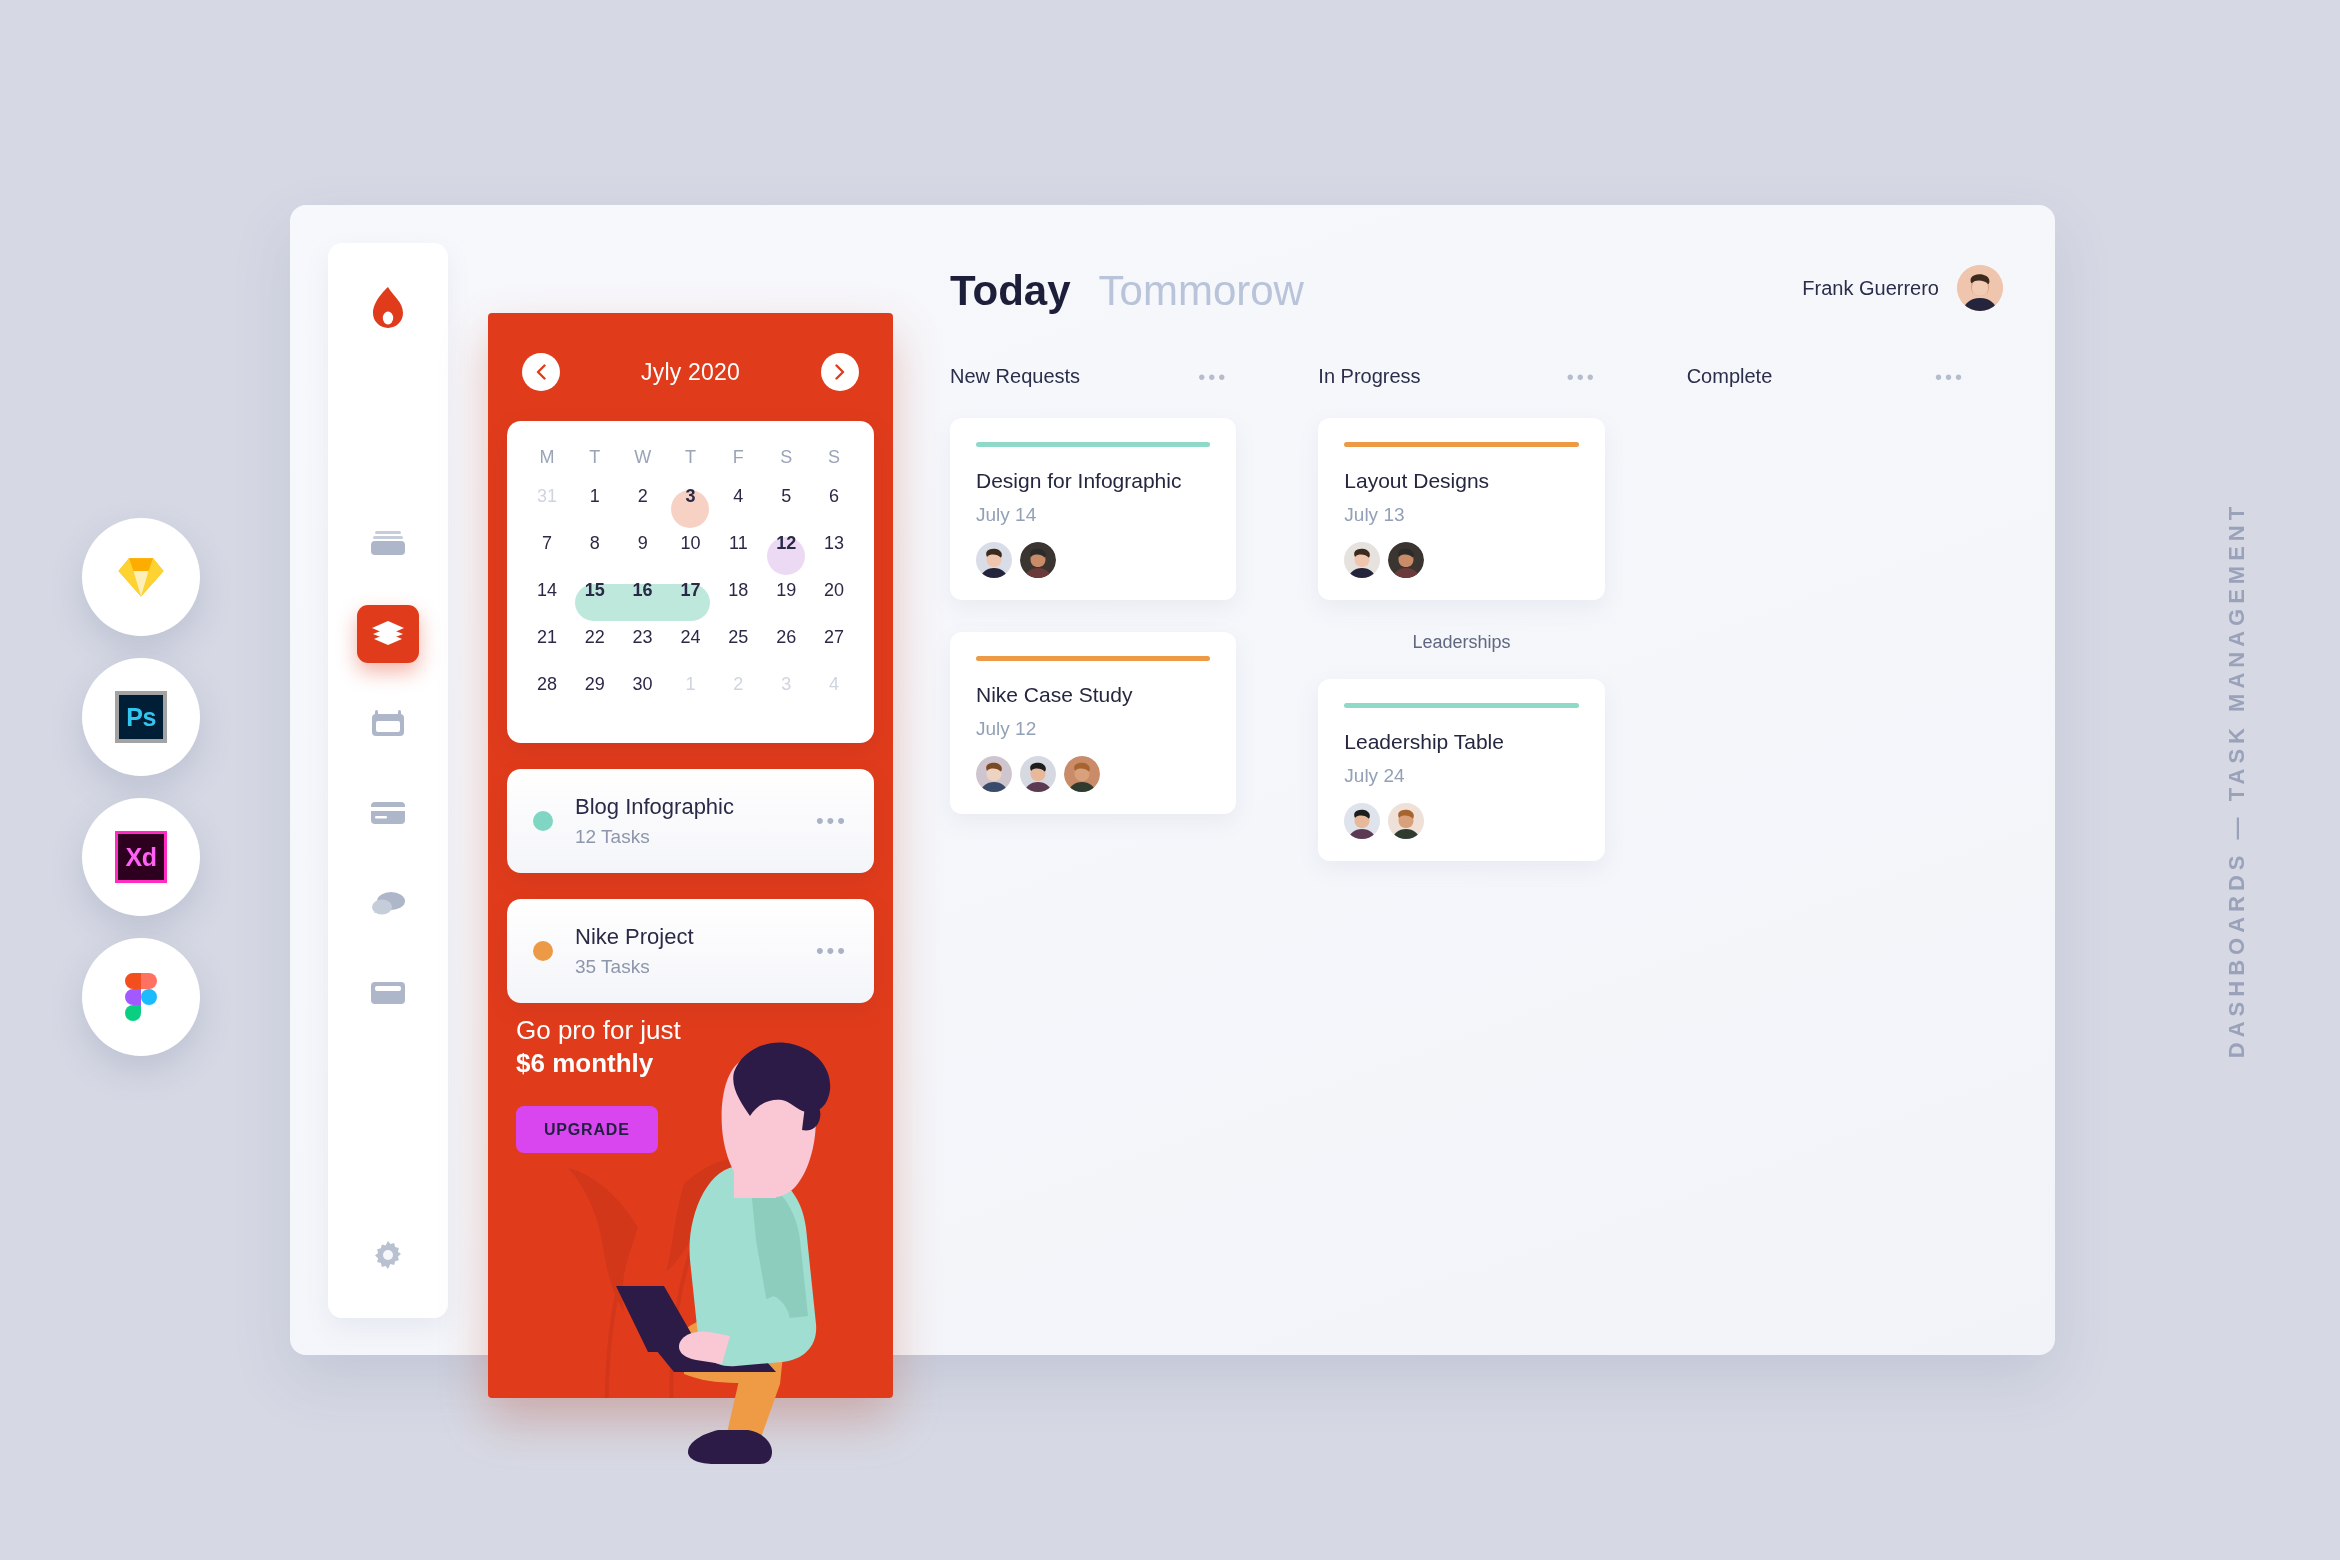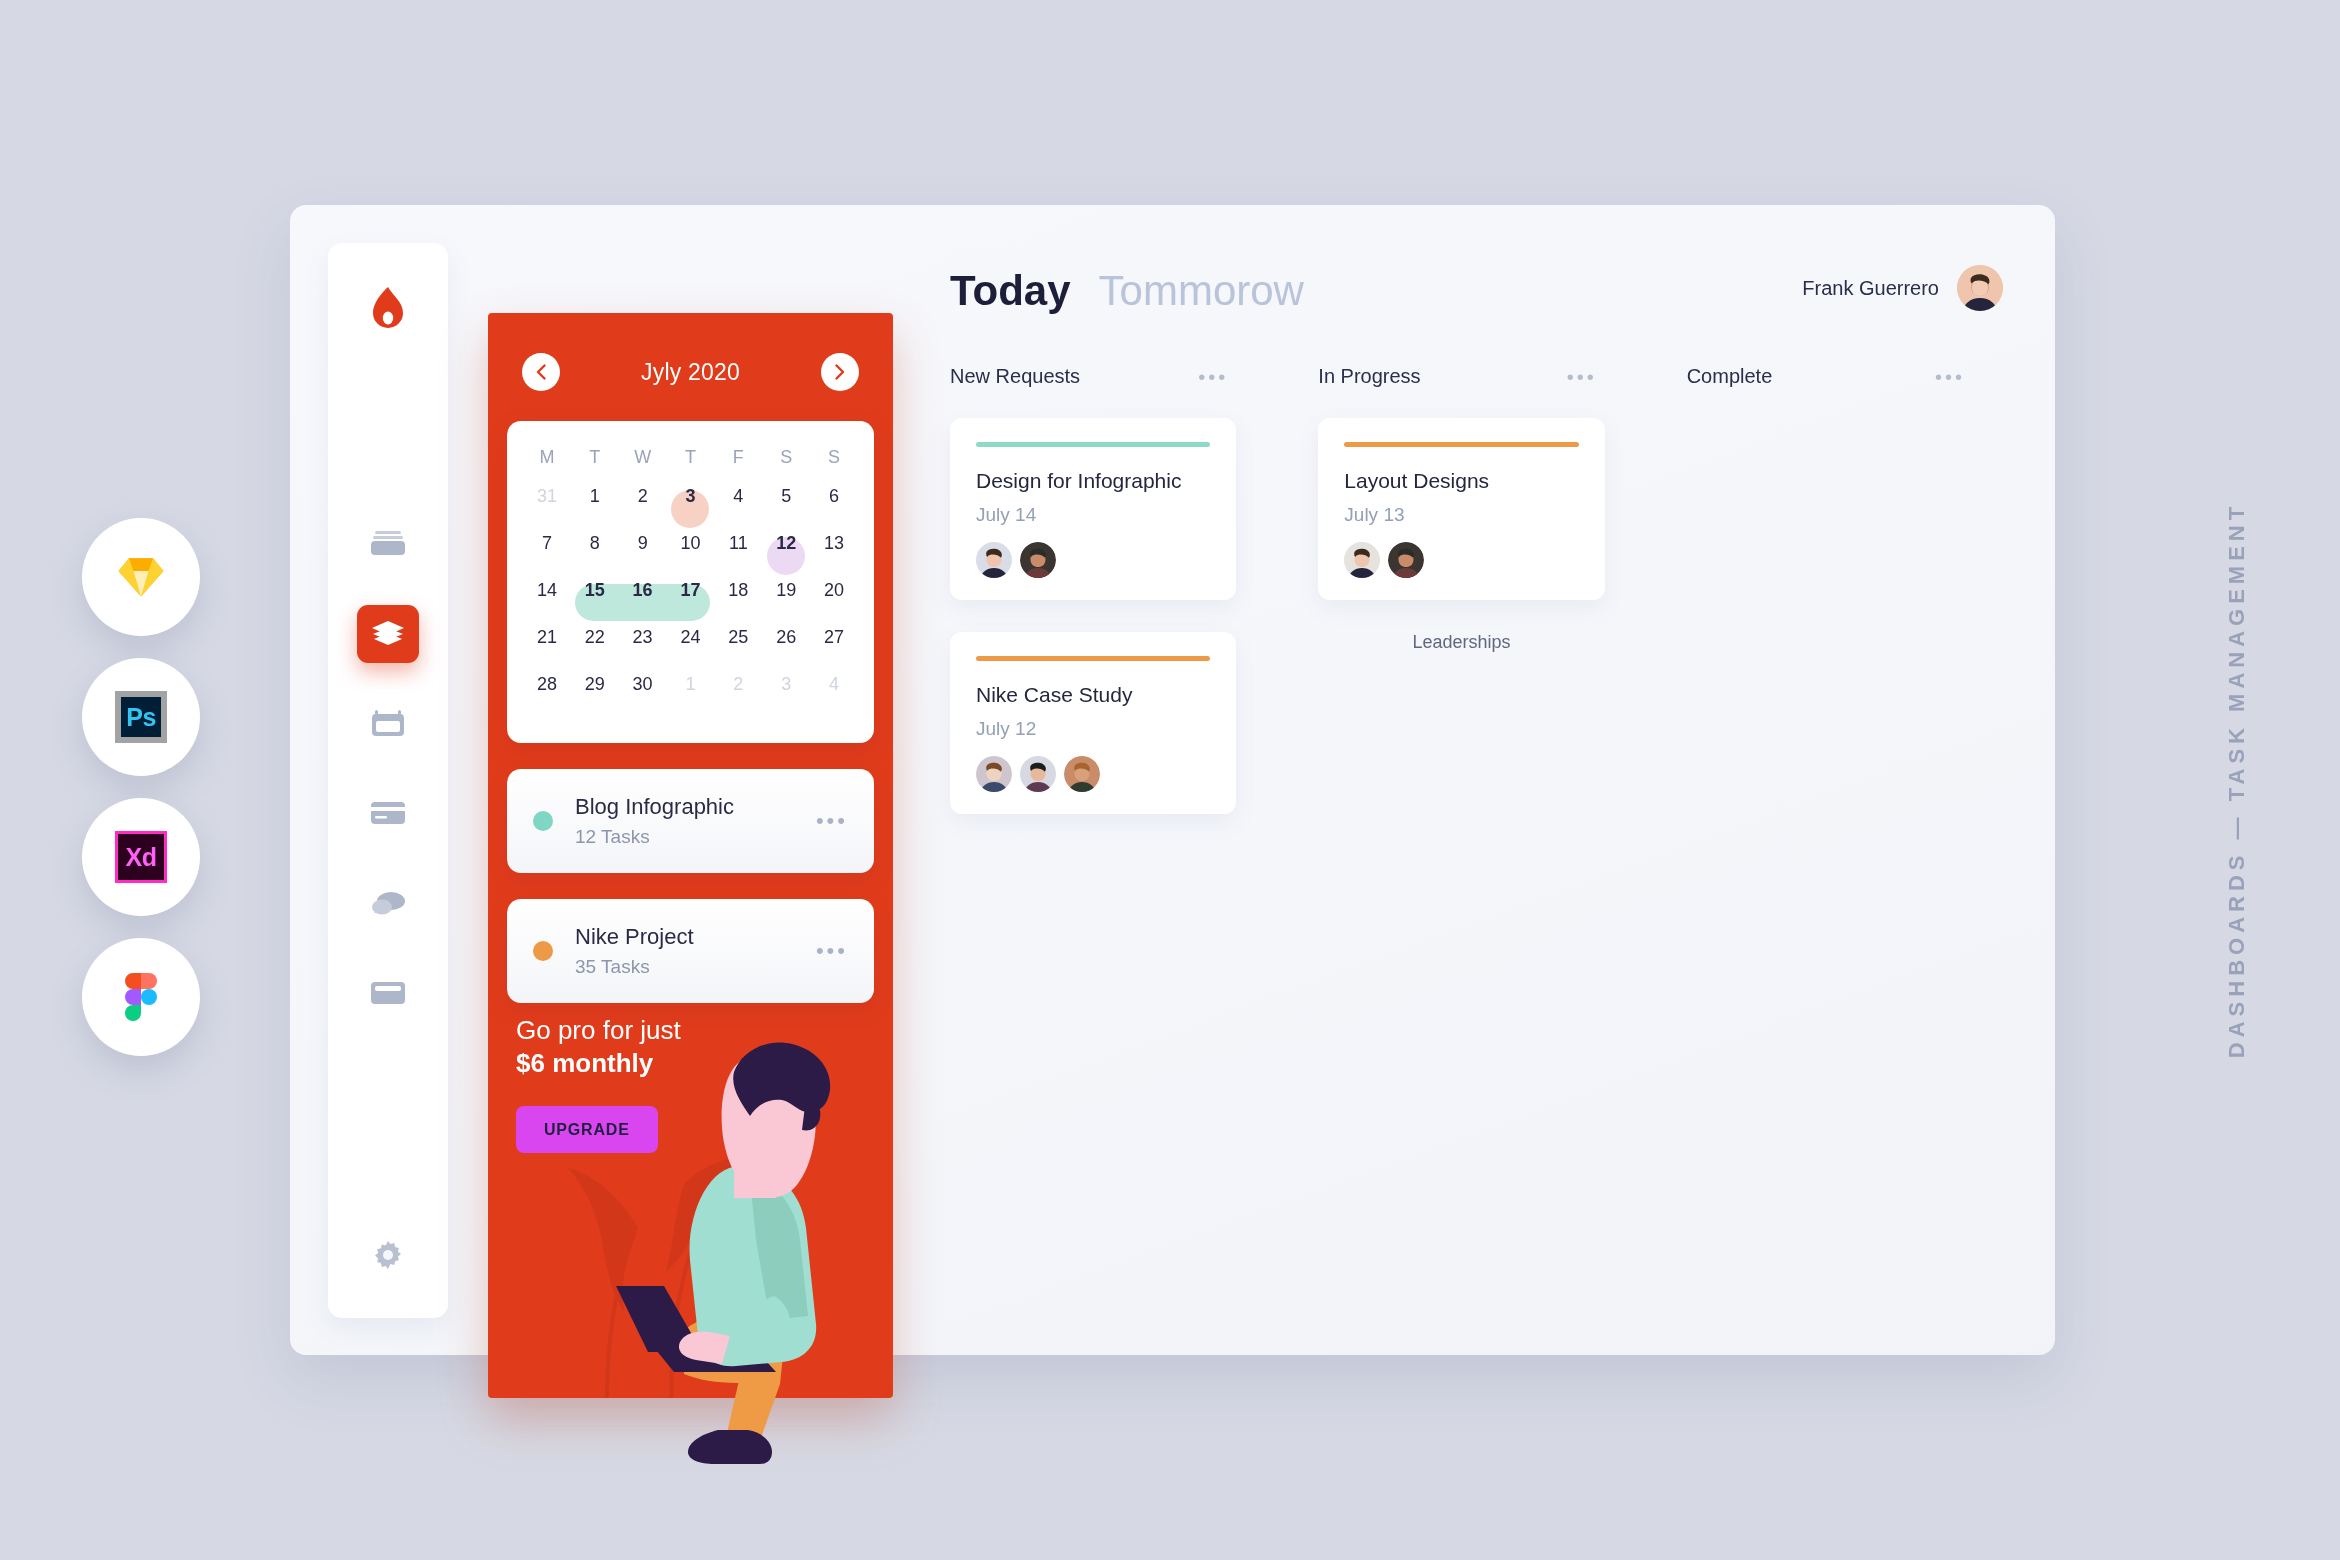--- a/index.html
+++ b/index.html
@@ -18,21 +18,21 @@
     background: #ffffff;
     box-shadow: 0 14px 34px rgba(90,100,140,.20);
     display: flex; align-items: center; justify-content: center;
     margin-bottom: 22px;
   }
   .badge-sketch svg, .badge-figma svg { width: 48px; height: 48px; display:block; }
   .badge-sq {
     width: 52px; height: 52px; display:flex; align-items:center; justify-content:center;
     font-weight: bold; font-size: 25px; letter-spacing: -.5px;
   }
-  .badge-ps { background:#001e36; border:6px solid #a3a3a3; color:#31c5f0; }
+  .badge-ps { background:#001e36; border:4px solid #a3a3a3; color:#31c5f0; }
   .badge-xd { background:#2e001f; border:3px solid #ff2bc2; color:#ff61f6; }
 
   
   .panel {
     position: absolute; left: 290px; top: 205px;
     width: 1765px; height: 1150px;
     background: linear-gradient(160deg,#f7f8fc 0%,#f4f6fa 60%,#f1f3f9 100%);
     border-radius: 16px;
     box-shadow: 0 24px 60px rgba(70,80,120,.13);
   }
@@ -540,20 +540,39 @@
                   </svg></div>
                 <div class="av"><svg viewBox="0 0 36 36" width="36" height="36">
                     <circle cx="18" cy="18" r="18" fill="#3a3530"></circle>
                     <path d="M18 9c5 0 7.5 3.5 7.5 8.5S22 25 18 25s-7.5-2.5-7.5-7.5S13 9 18 9z" fill="#c98b68"></path>
                     <path d="M10.5 10c2.5-4.5 13-4.5 15 1 .8 2.5 0 4.5-1 4.5-2.5-3.5-10.5-4-13-1-.8 1-1.8-2.5-1-4.5z" fill="#2b2b2b"></path>
                     <path d="M18 26c8 0 13 5 14 11H4c1-6 6-11 14-11z" fill="#6b3b3b"></path>
                   </svg></div>
               </div>
             </div>
             <div class="sub-label">Leaderships</div>
+            <div class="card">
+              <div class="card-bar" style="background: rgb(143, 217, 200);"></div>
+              <div class="card-title">Leadership Table</div>
+              <div class="card-date">July 24</div>
+              <div class="avatars">
+                <div class="av"><svg viewBox="0 0 36 36" width="36" height="36">
+                    <circle cx="18" cy="18" r="18" fill="#dfe3ec"></circle>
+                    <path d="M18 9c5 0 7.5 3.5 7.5 8.5S22 25 18 25s-7.5-2.5-7.5-7.5S13 9 18 9z" fill="#e8b89a"></path>
+                    <path d="M10.5 10c2.5-4.5 13-4.5 15 1 .8 2.5 0 4.5-1 4.5-2.5-3.5-10.5-4-13-1-.8 1-1.8-2.5-1-4.5z" fill="#1d1d1d"></path>
+                    <path d="M18 26c8 0 13 5 14 11H4c1-6 6-11 14-11z" fill="#5b3a52"></path>
+                  </svg></div>
+                <div class="av"><svg viewBox="0 0 36 36" width="36" height="36">
+                    <circle cx="18" cy="18" r="18" fill="#efe0d8"></circle>
+                    <path d="M18 9c5 0 7.5 3.5 7.5 8.5S22 25 18 25s-7.5-2.5-7.5-7.5S13 9 18 9z" fill="#d9a07c"></path>
+                    <path d="M10.5 10c2.5-4.5 13-4.5 15 1 .8 2.5 0 4.5-1 4.5-2.5-3.5-10.5-4-13-1-.8 1-1.8-2.5-1-4.5z" fill="#a8642f"></path>
+                    <path d="M18 26c8 0 13 5 14 11H4c1-6 6-11 14-11z" fill="#2f3b2f"></path>
+                  </svg></div>
+              </div>
+            </div>
           </div>
           <div class="col">
             <div class="col-head">
               <div class="col-title">Complete</div>
               <div class="col-dots">•••</div>
             </div>
           </div>
         </div>
 
     </div>

